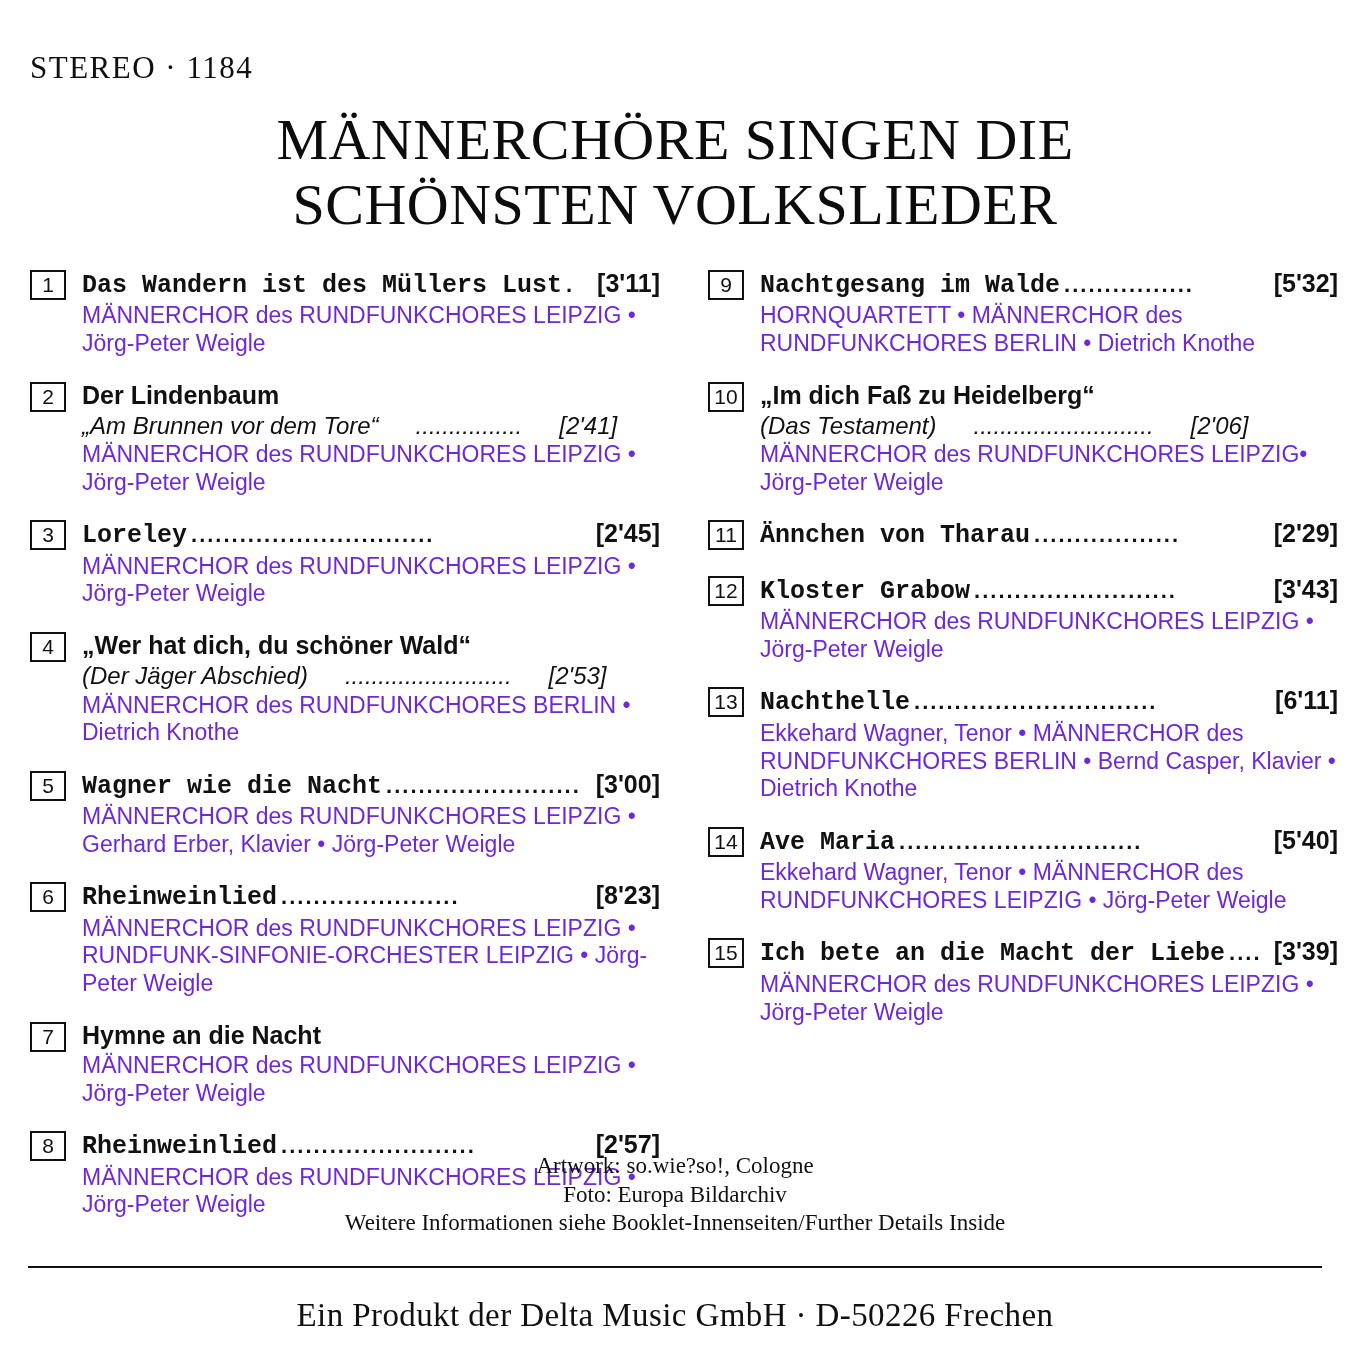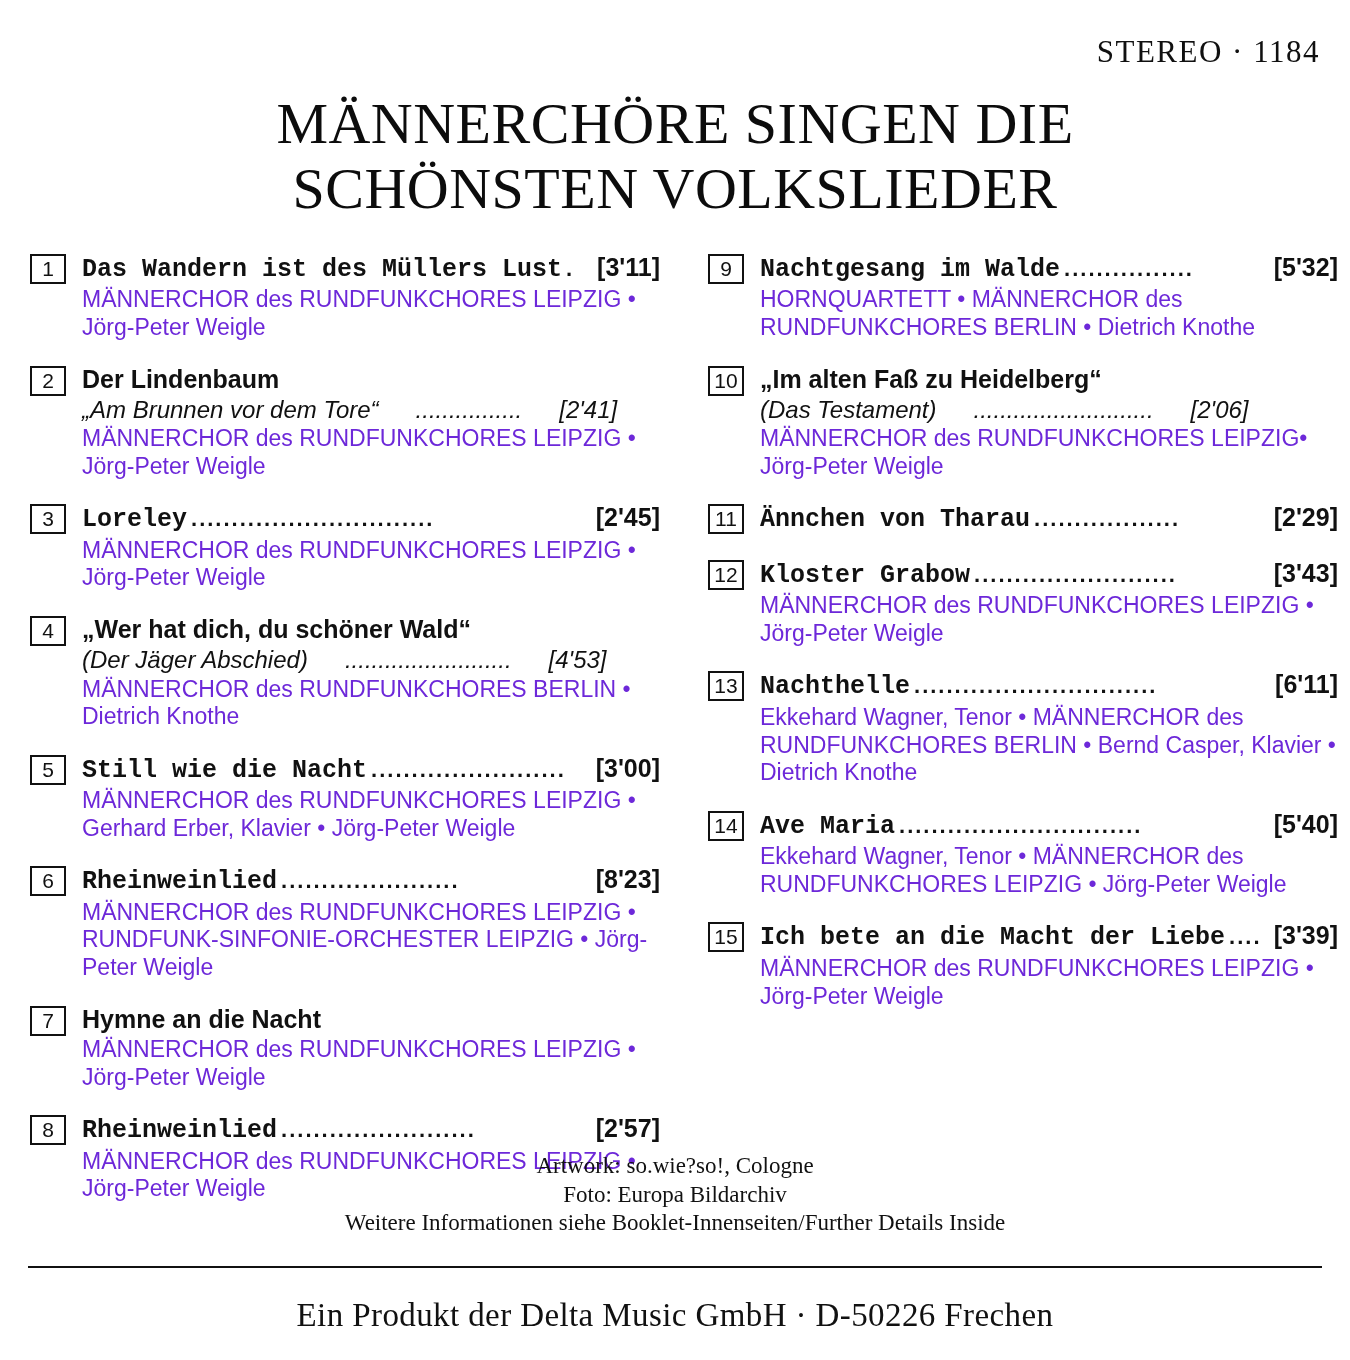--- a/index.html
+++ b/index.html
@@ -16,25 +16,25 @@
     overflow: hidden;
   }
   .page {
     width: 1350px;
     height: 1360px;
     box-sizing: border-box;
     padding: 26px 30px 0 30px;
     position: relative;
   }
   .stereo {
-    text-align: right;
+    text-align: left;
     font-family: "Liberation Serif", serif;
     font-size: 31px;
     letter-spacing: 1.5px;
-    margin-top: 8px;
+    margin-top: 24px;
     color: #101010;
   }
   .title {
     text-align: center;
     font-family: "Liberation Serif", serif;
     font-weight: normal;
     font-size: 58px;
     line-height: 1.12;
     letter-spacing: 0.5px;
     margin-top: 22px;
@@ -213,31 +213,31 @@
         </div>
       </div>
 
       <div class="track">
         <div class="num">4</div>
         <div class="body">
           <div class="plain-title">„Wer hat dich, du schöner Wald“</div>
           <div class="subtitle-row">
             <span class="st">(Der Jäger Abschied)</span>
             <span class="dots">.........................</span>
-            <span class="dur">[4'53]</span>
+            <span class="dur">[2'53]</span>
           </div>
           <div class="performers">MÄNNERCHOR des RUNDFUNKCHORES BERLIN • Dietrich Knothe</div>
         </div>
       </div>
 
       <div class="track">
         <div class="num">5</div>
         <div class="body">
           <div class="titleline">
-            <span class="tt">Still wie die Nacht</span>
+            <span class="tt">Wagner wie die Nacht</span>
             <span class="dots">........................</span>
             <span class="dur">[3'00]</span>
           </div>
           <div class="performers">MÄNNERCHOR des RUNDFUNKCHORES LEIPZIG • Gerhard Erber, Klavier • Jörg-Peter Weigle</div>
         </div>
       </div>
 
       <div class="track">
         <div class="num">6</div>
         <div class="body">
@@ -282,21 +282,21 @@
             <span class="dots">................</span>
             <span class="dur">[5'32]</span>
           </div>
           <div class="performers">HORNQUARTETT • MÄNNERCHOR des RUNDFUNKCHORES BERLIN • Dietrich Knothe</div>
         </div>
       </div>
 
       <div class="track">
         <div class="num">10</div>
         <div class="body">
-          <div class="plain-title">„Im alten Faß zu Heidelberg“</div>
+          <div class="plain-title">„Im dich Faß zu Heidelberg“</div>
           <div class="subtitle-row">
             <span class="st">(Das Testament)</span>
             <span class="dots">...........................</span>
             <span class="dur">[2'06]</span>
           </div>
           <div class="performers">MÄNNERCHOR des RUNDFUNKCHORES LEIPZIG• Jörg-Peter Weigle</div>
         </div>
       </div>
 
       <div class="track">

